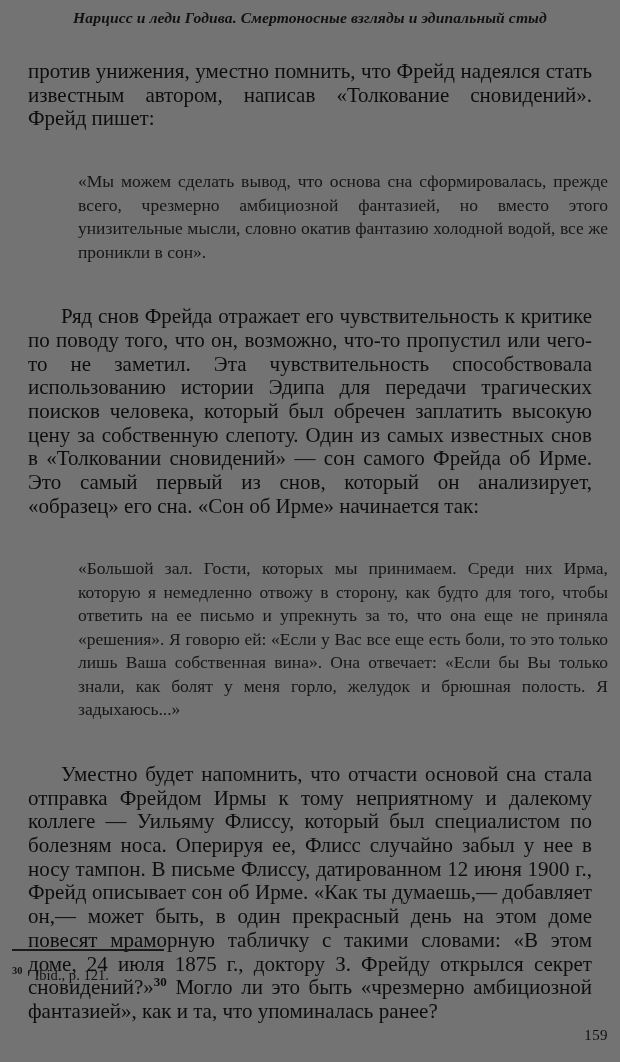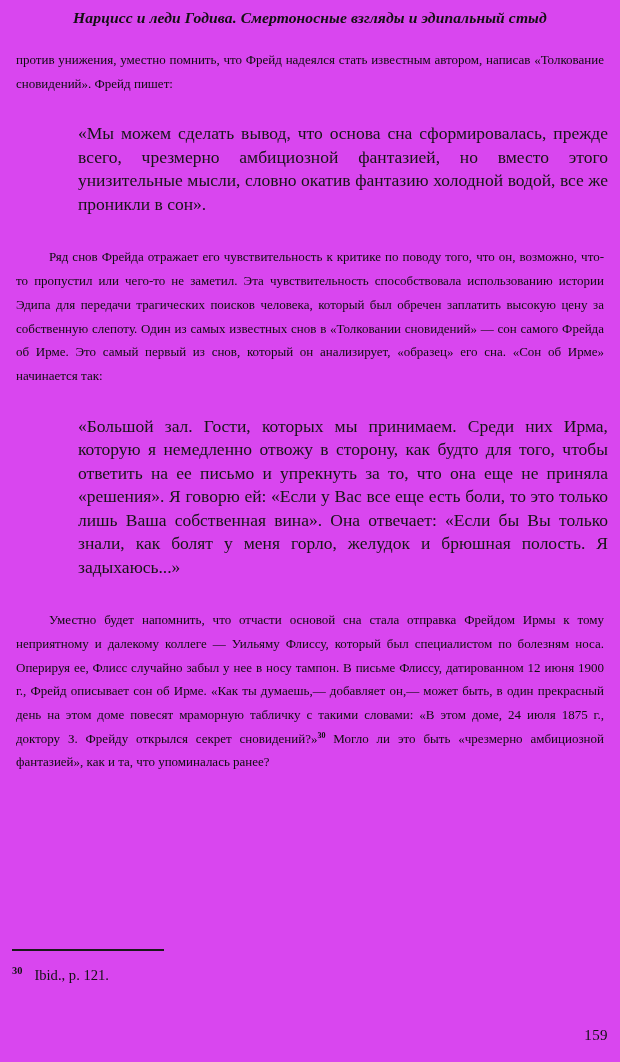--- a/index.html
+++ b/index.html
@@ -5,21 +5,21 @@
   html, body {
     margin: 0;
     padding: 0;
     background: #ffffff;
   }
 
   .page {
     position: relative;
     width: 620px;
     height: 1062px;
-    background: #d946ef;
+    background: #737373;
     overflow: hidden;
     font-family: "Liberation Serif", "DejaVu Serif", serif;
     color: #0d0d0d;
     box-sizing: border-box;
   }
 
   
   .running-header {
     position: absolute;
     top: 9px;
@@ -36,24 +36,24 @@
 
   
   .column {
     position: absolute;
     top: 44px;
     left: 12px;
     width: 596px;
   }
 
   p {
-    margin: 4px;
+    margin: 16px;
     text-align: justify;
     text-align-last: left;
-    font-size: 13px;
+    font-size: 21px;
     line-height: 23.7px;
     color: #0d0d0d;
     -webkit-hyphens: manual;
     hyphens: manual;
   }
 
   p.body {
     text-indent: 33px;
   }
 

